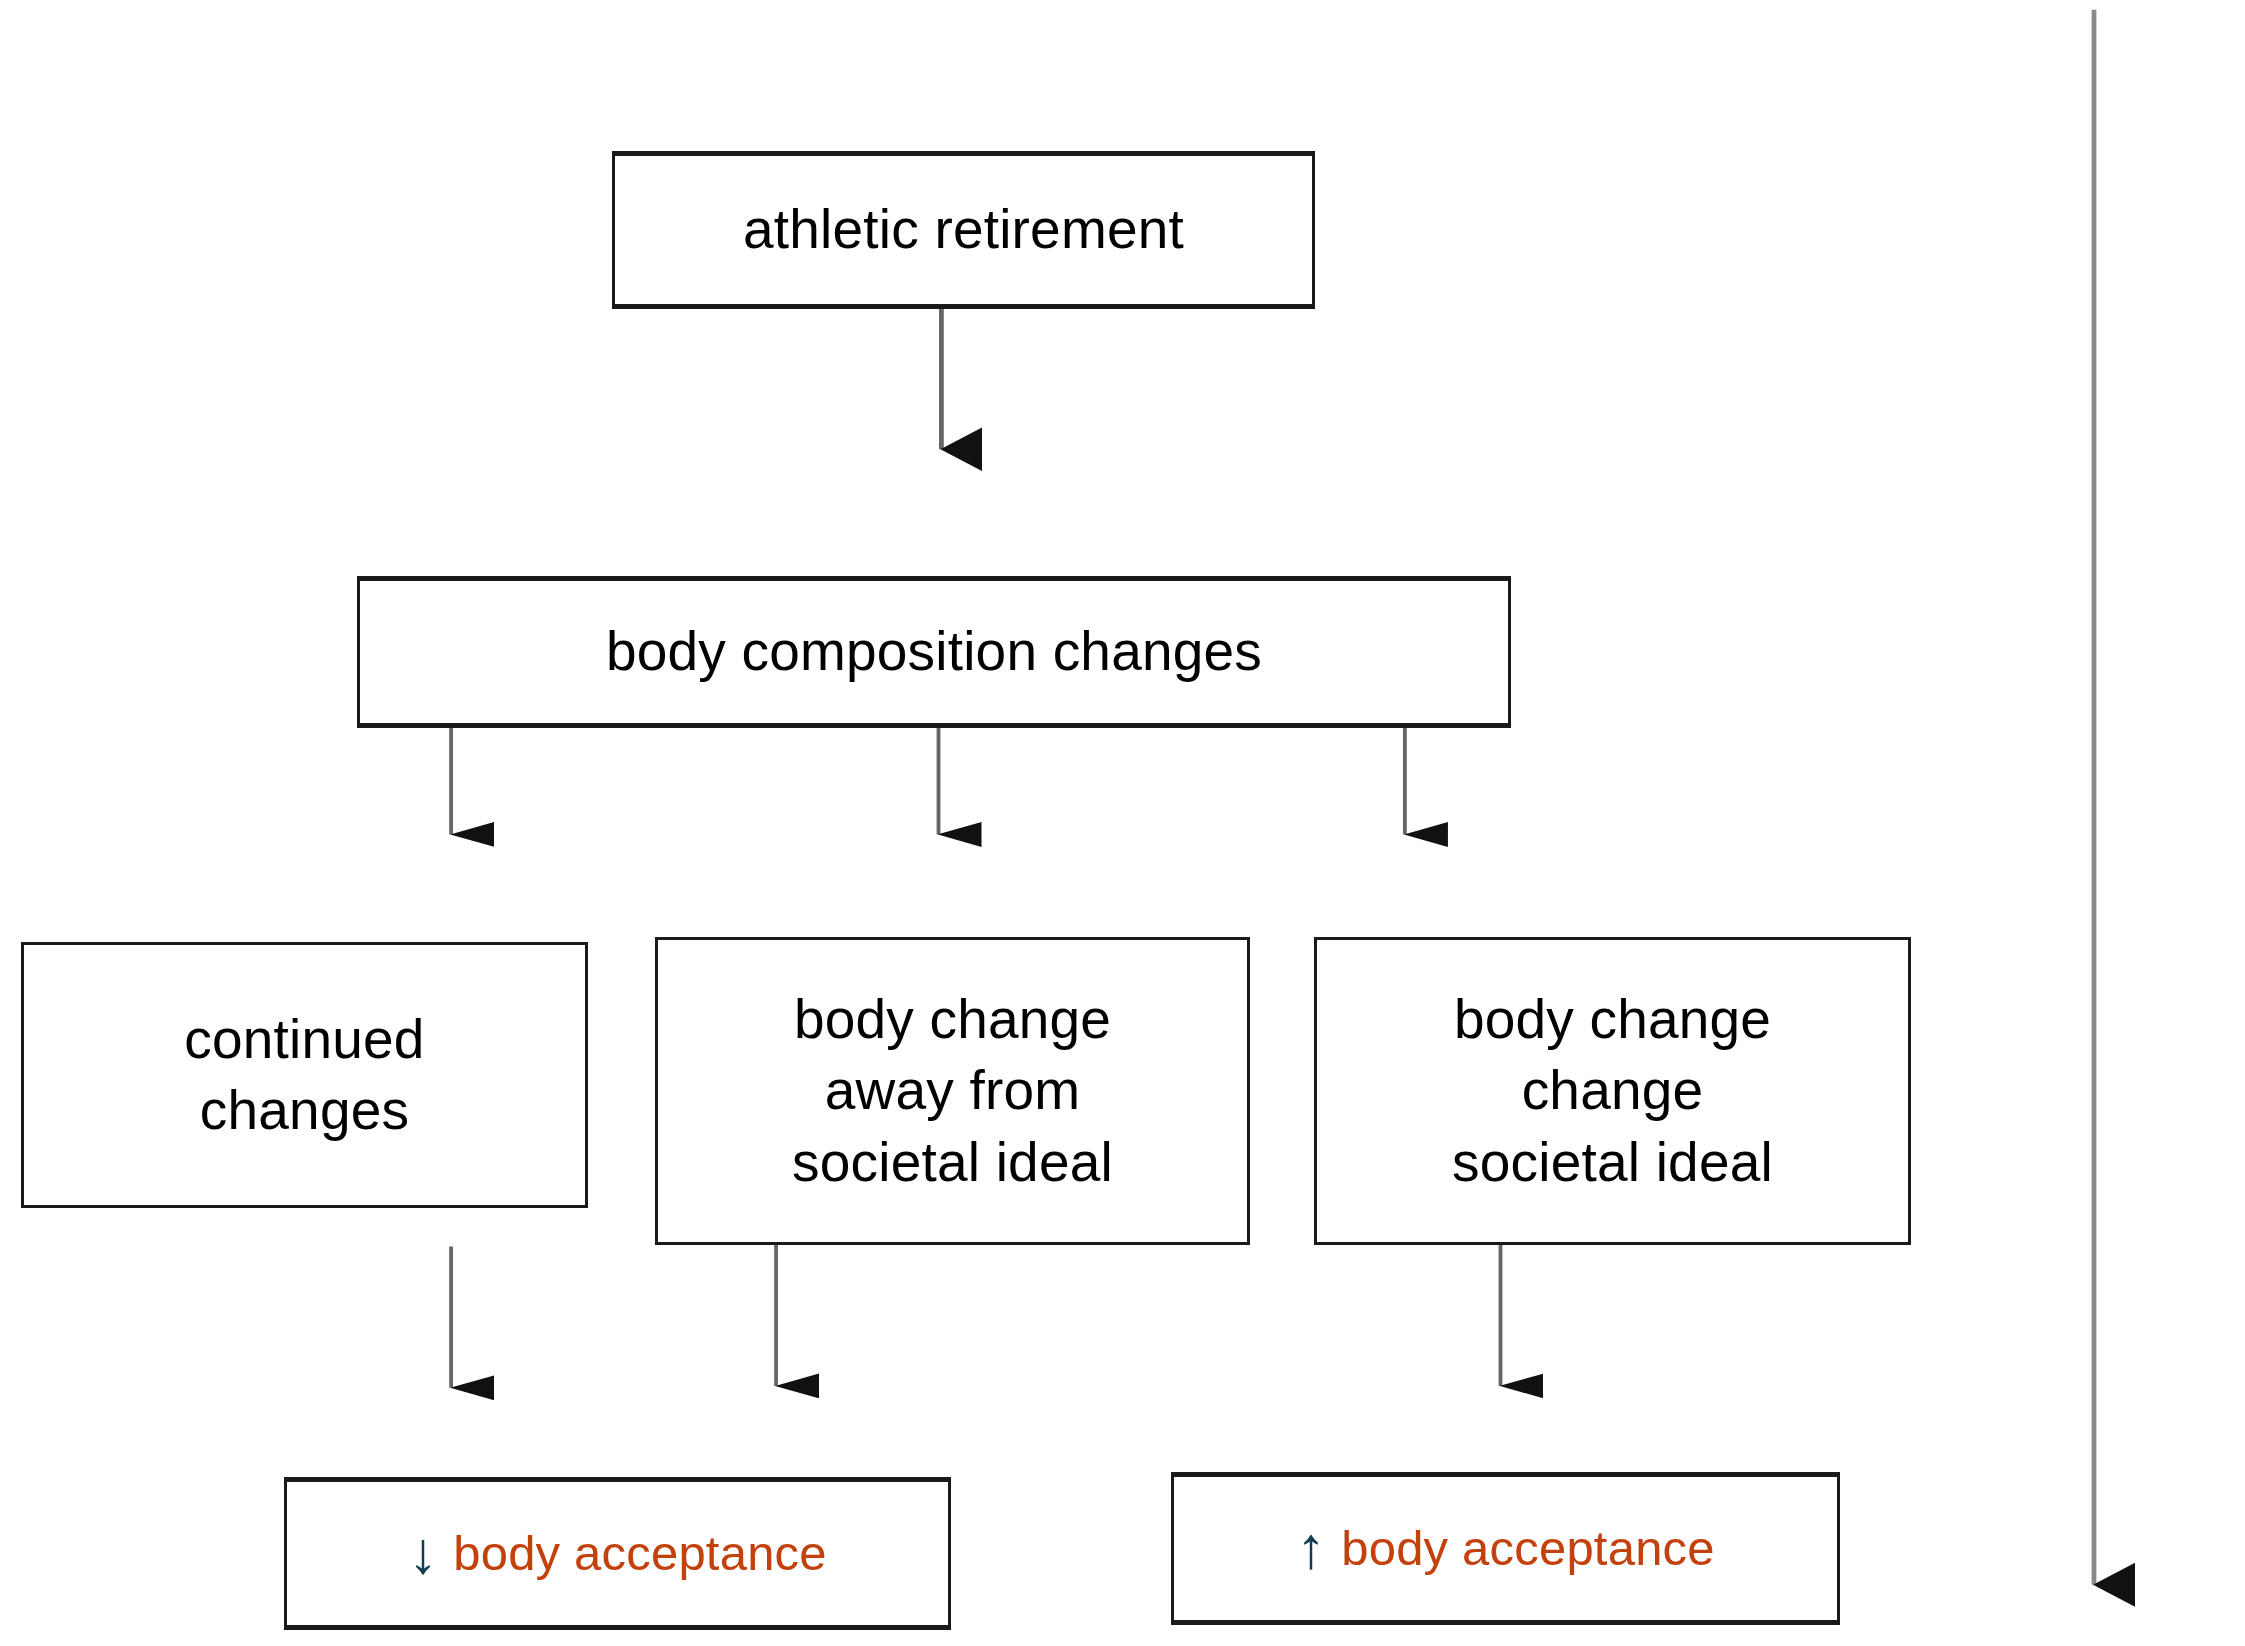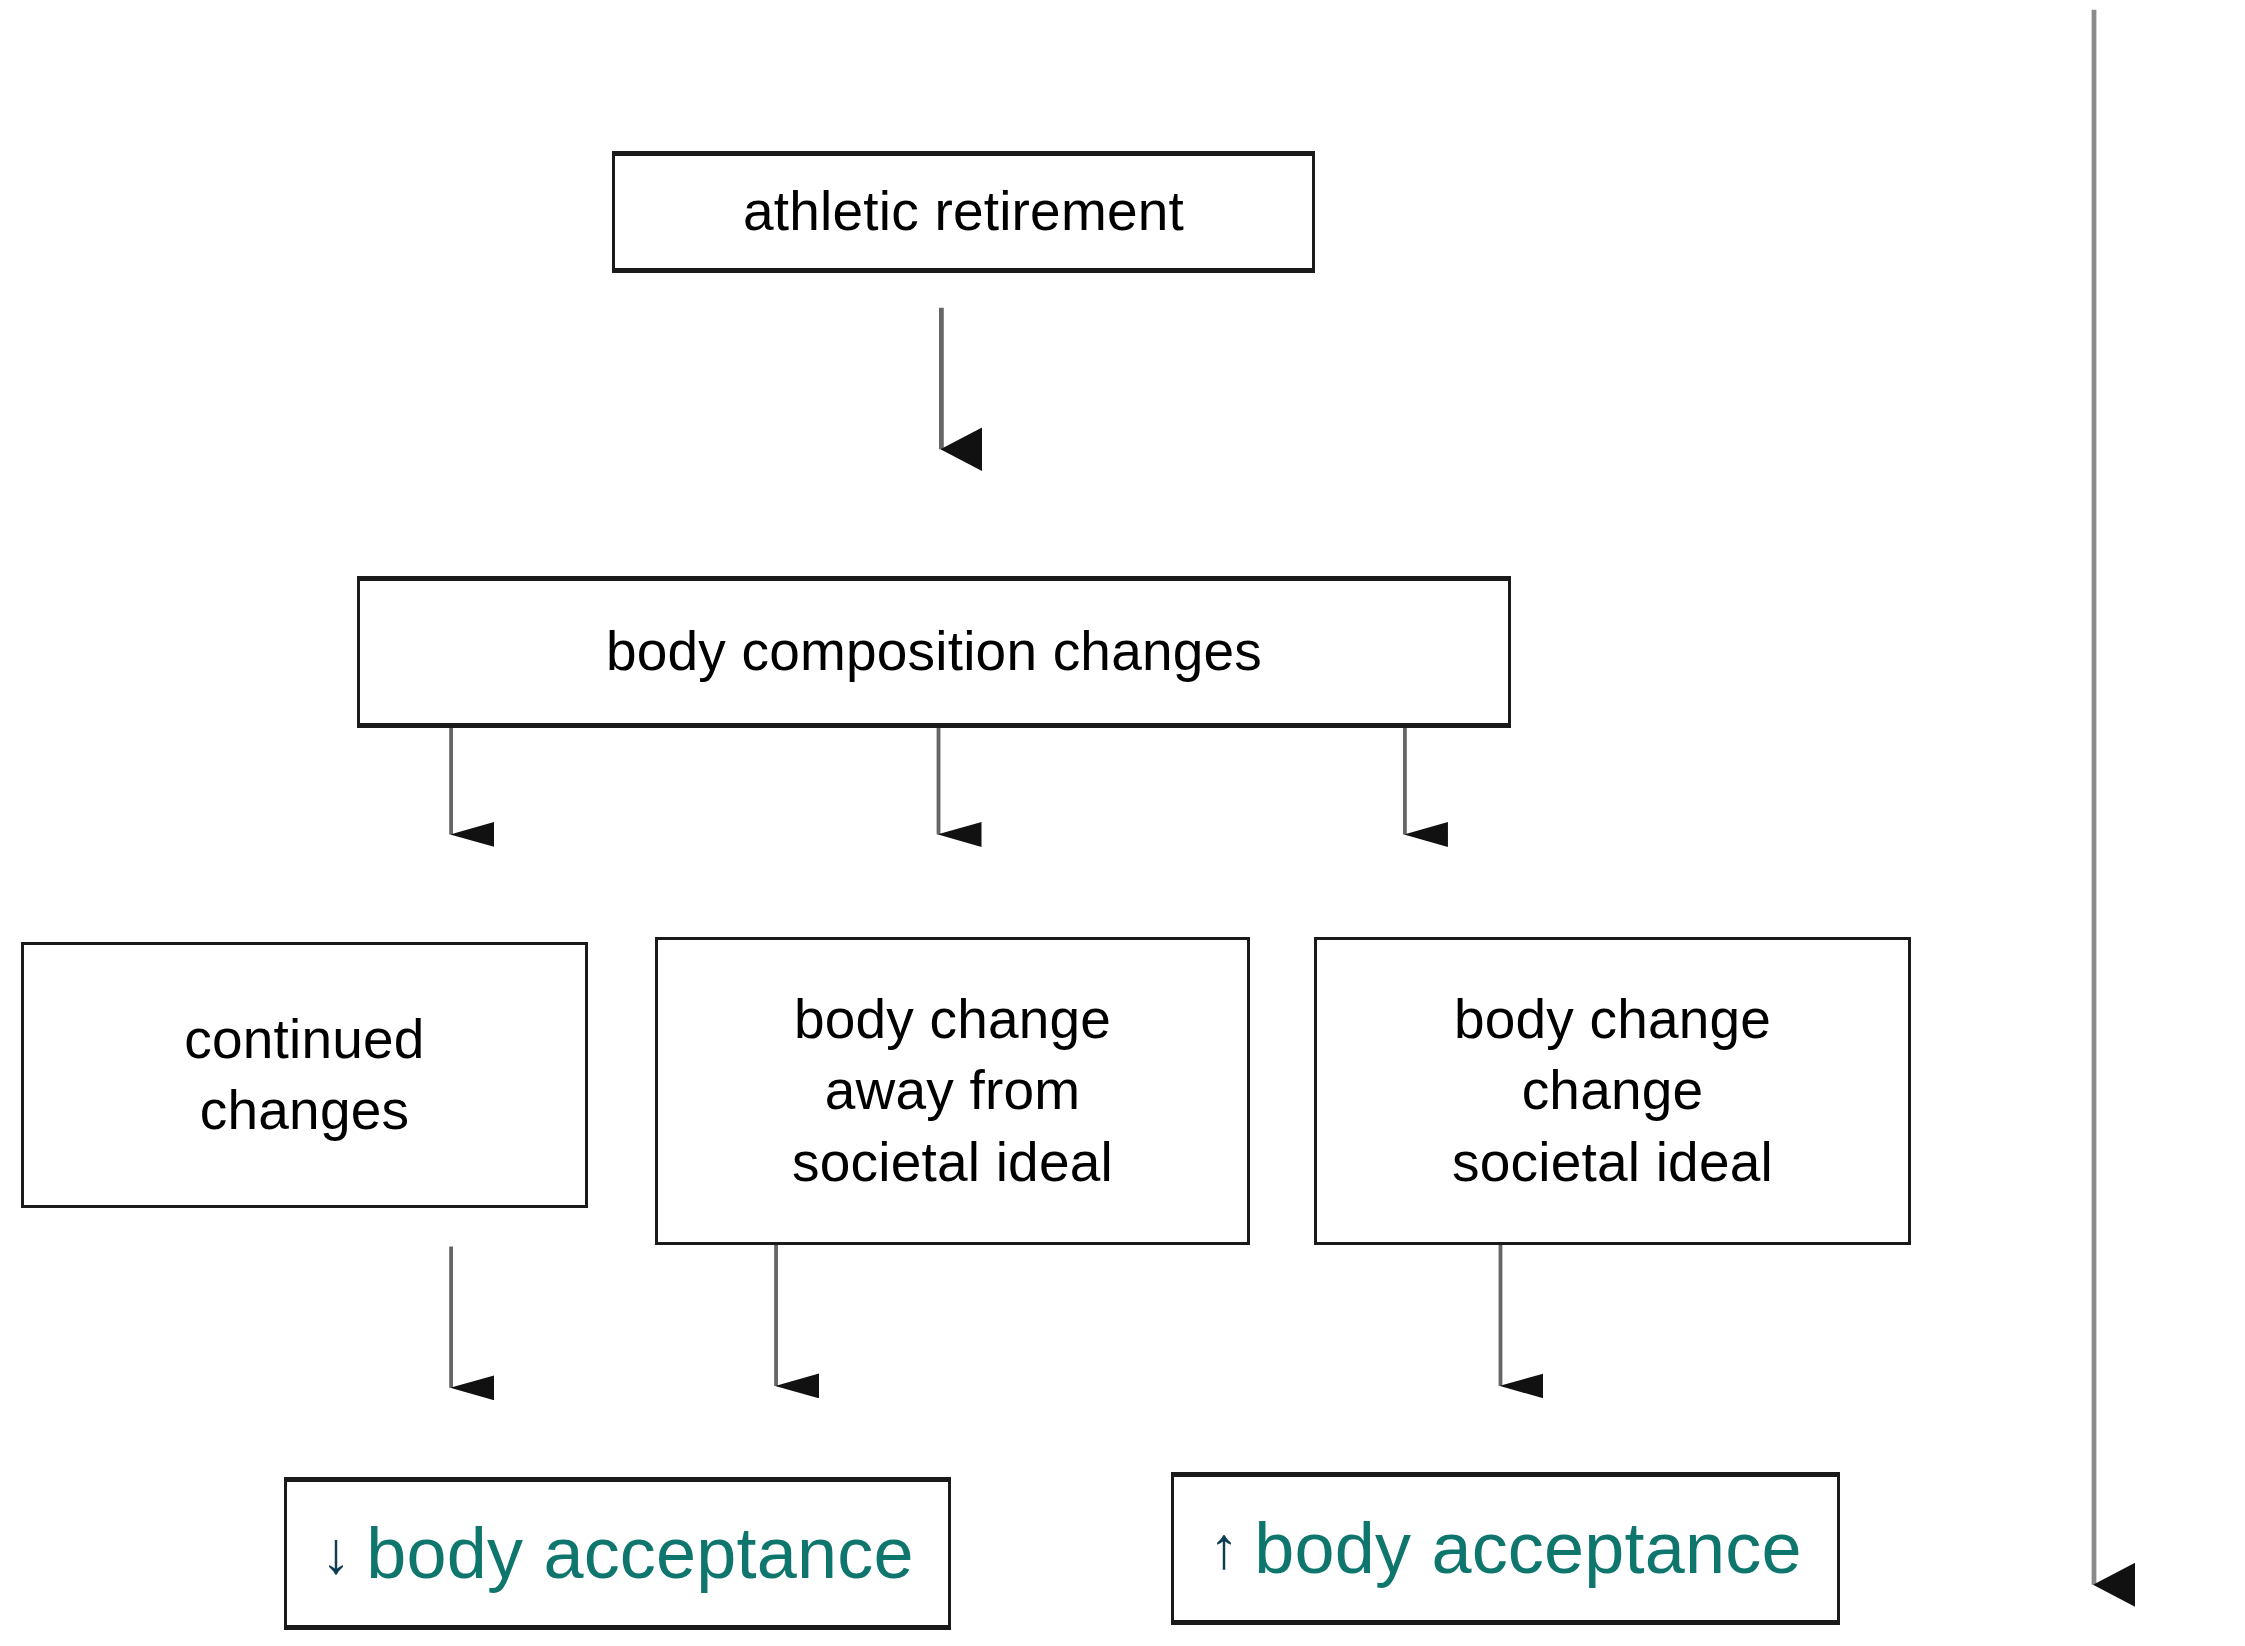--- a/index.html
+++ b/index.html
@@ -74,22 +74,22 @@
     color: #0f3d52;
     display: inline-block;
   }
   .acceptance-row {
     display: flex;
     align-items: center;
     justify-content: center;
     width: 100%;
   }
   .acceptance-text {
-    font-size: 72px;
-    color: #0f766e;
+    font-size: 49px;
+    color: #c2410c;
   }
 </style>
 </head>
 <body>
 
 <div id="stage">
 
   <svg id="connectors" viewBox="0 0 2349 1722" xmlns="http://www.w3.org/2000/svg">
     <defs>
       <marker id="headBig" markerWidth="14" markerHeight="12" refX="7" refY="11" orient="auto" markerUnits="userSpaceOnUse">
@@ -129,21 +129,21 @@
 
     <g>
       <line x1="1570" y1="1302" x2="1570" y2="1450" stroke="#666666" stroke-width="4" marker-end="url(#headThin)"></line>
     </g>
 
     <g>
       <line x1="2191" y1="10" x2="2191" y2="1658" stroke="#8a8a8a" stroke-width="5" marker-end="url(#headAxis)"></line>
     </g>
   </svg>
 
-  <div class="node thick" style="left:612px; top:151px; width:703px; height:122px;">
+  <div class="node thick" style="left:612px; top:151px; width:703px; height:158px;">
     <span class="lines">
       <span>athletic retirement</span>
     </span>
   </div>
 
   <div class="node thick" style="left:357px; top:576px; width:1154px; height:152px;">
     <span class="lines">
       <span>body composition changes</span>
     </span>
   </div>

